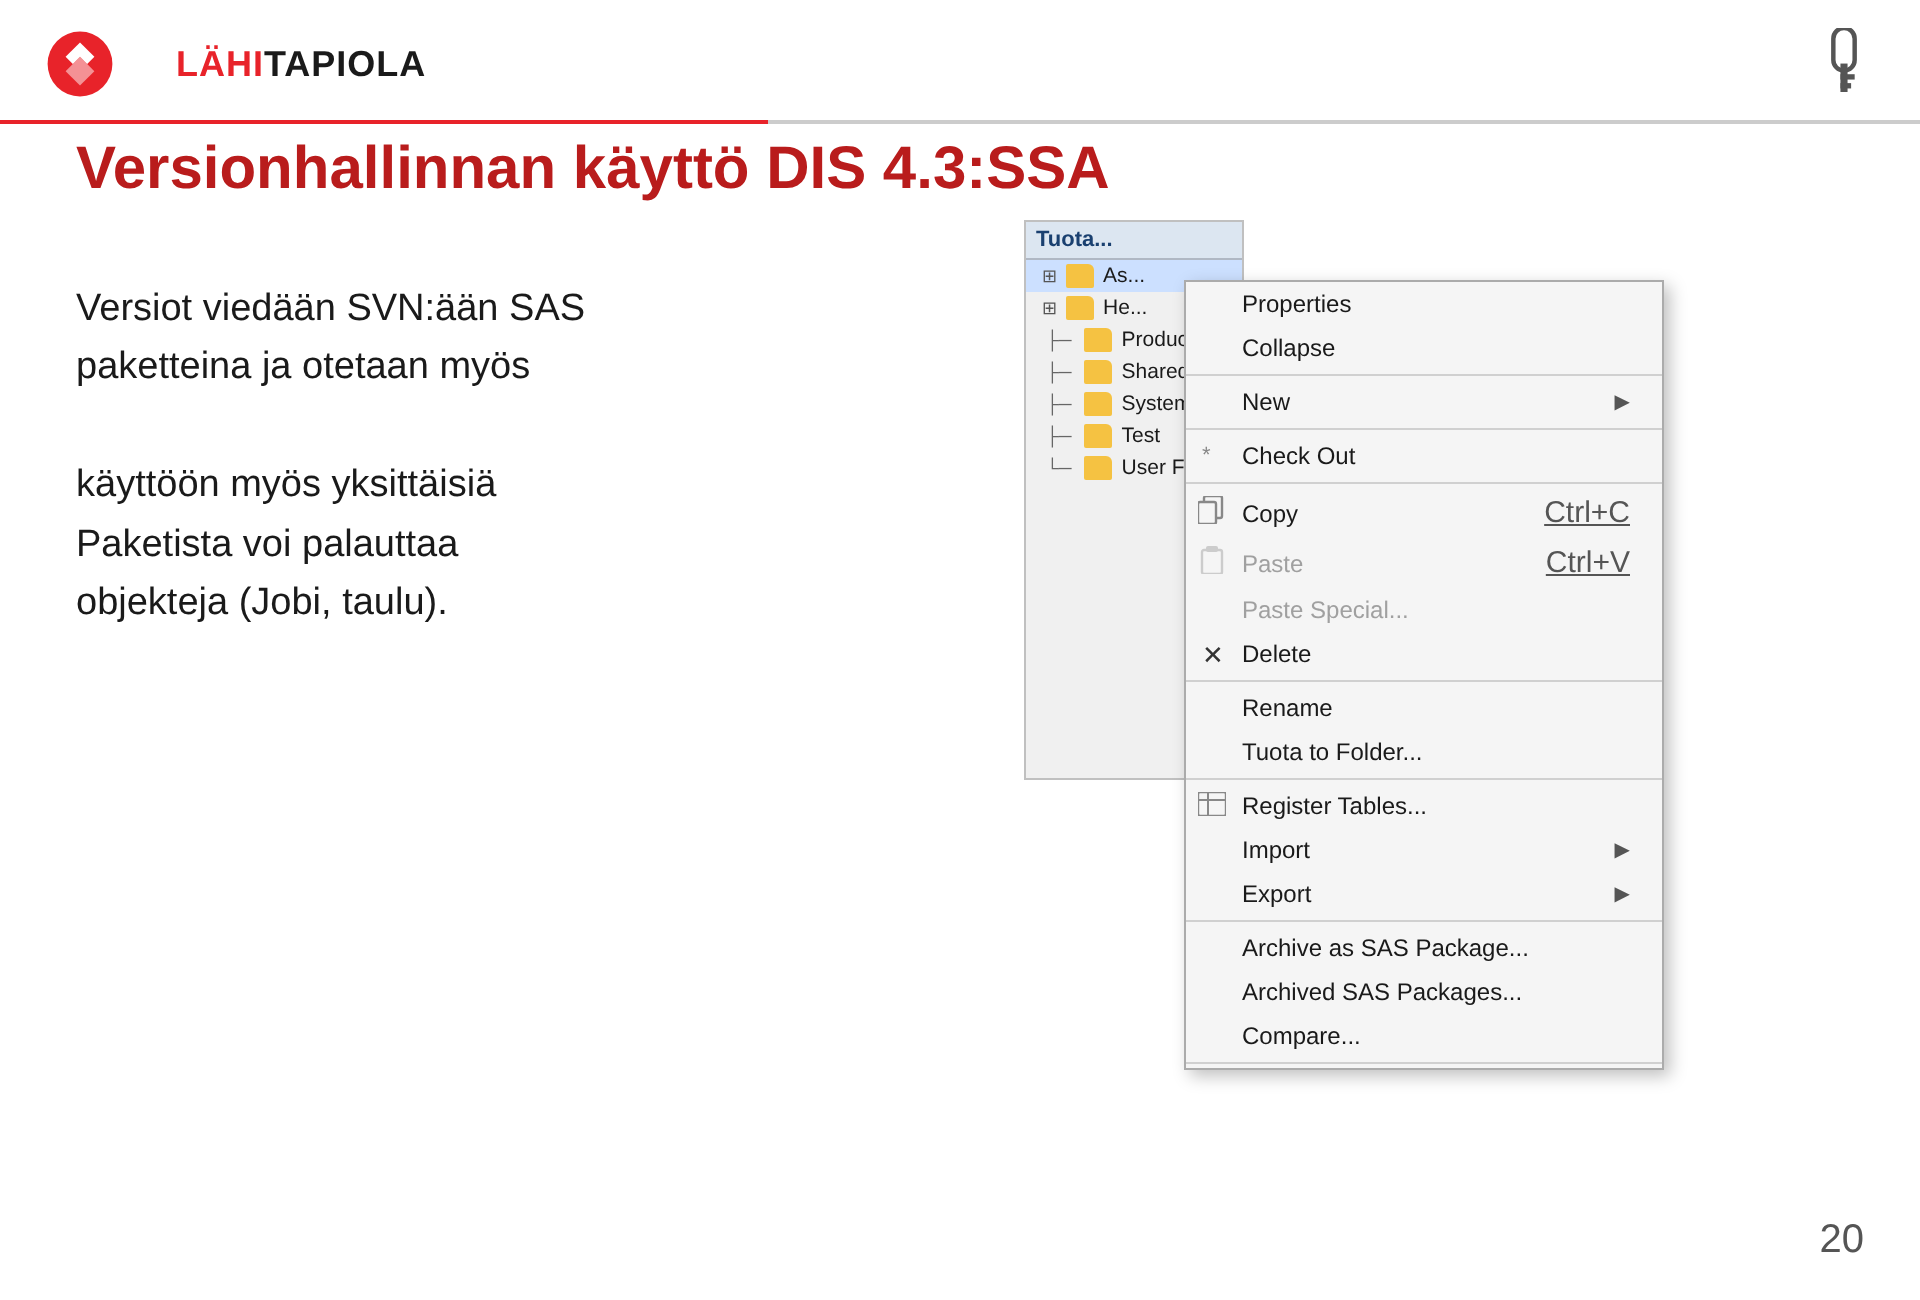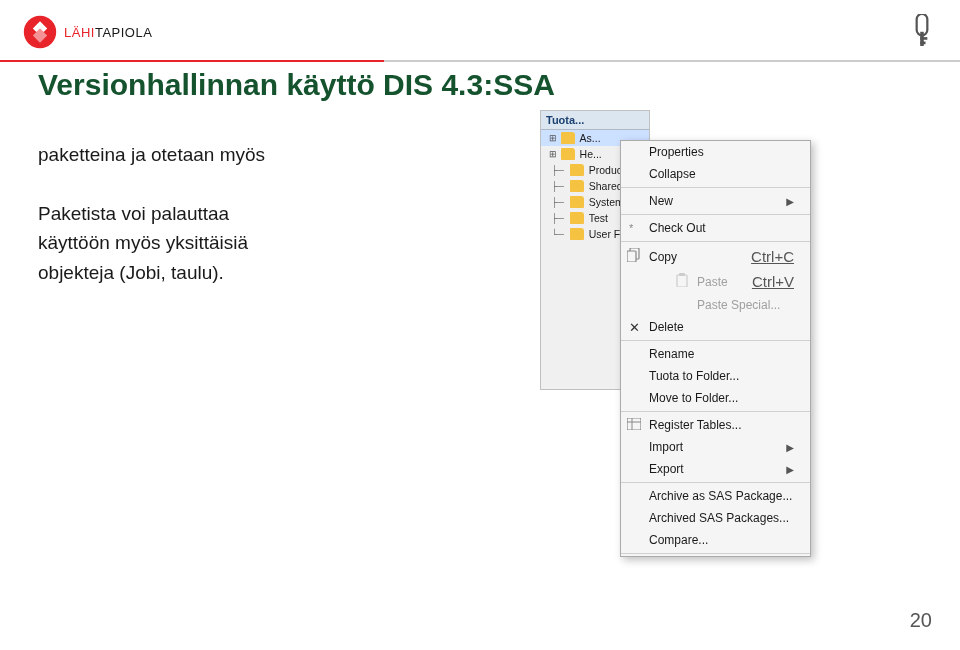--- a/index.html
+++ b/index.html
@@ -19,24 +19,25 @@
       left: 22px;
       display: flex;
       align-items: center;
       gap: 6px;
     }
     .logo-icon {
       width: 36px;
       height: 36px;
     }
     .logo-text {
-      font-size: 13px;
-      font-weight: 400;
+      font-size: 18px;
+      font-weight: 700;
       color: #e8232a;
       letter-spacing: 0.5px;
+      margin-left: 24px;
     }
     .logo-text span {
       color: #1a1a1a;
     }
 
     
     .key-icon {
       position: absolute;
       top: 14px;
       right: 22px;
@@ -44,38 +45,38 @@
       height: 32px;
     }
 
     
     .main-title {
       position: absolute;
       top: 68px;
       left: 38px;
       font-size: 30px;
       font-weight: 700;
-      color: #14532d;
+      color: #b91c1c;
     }
 
     
     .body-text {
       position: absolute;
       top: 140px;
       left: 38px;
       font-size: 19px;
       color: #1a1a1a;
       line-height: 1.55;
     }
 
     
     .context-menu-area {
       position: absolute;
       top: 110px;
-      left: 540px;
+      left: 512px;
       width: 390px;
       height: 430px;
     }
 
     
     .tree-panel {
       position: absolute;
       top: 0;
       left: 0;
       width: 110px;
@@ -119,39 +120,38 @@
       color: #555;
       font-size: 9px;
       margin-right: 1px;
     }
 
     
     .context-menu {
       position: absolute;
       top: 30px;
       left: 80px;
-      width: 191px;
+      width: 240px;
       background: #f5f5f5;
       border: 1px solid #ababab;
       box-shadow: 3px 3px 8px rgba(0,0,0,0.25);
       font-size: 12px;
       color: #1a1a1a;
     }
     .menu-item {
       padding: 4px 16px 4px 28px;
       cursor: default;
       display: flex;
       justify-content: space-between;
       align-items: center;
       white-space: nowrap;
       position: relative;
     }
     .menu-item.disabled {
       color: #a0a0a0;
-      margin-left: 48px;
     }
     .menu-separator {
       height: 1px;
       background: #d0d0d0;
       margin: 2px 0;
     }
     .menu-shortcut {
       color: #555;
       font-size: 15px;
       margin-left: 20px;
@@ -200,24 +200,25 @@
   <rect x="14" y="20" width="4" height="16" fill="#555"></rect>
   <rect x="14" y="26" width="8" height="3" fill="#555"></rect>
   <rect x="14" y="31" width="6" height="3" fill="#555"></rect>
 </svg>
 
 <div class="top-rule"></div>
 
 <h1 class="main-title">Versionhallinnan käyttö DIS 4.3:SSA</h1>
 
 <div class="body-text">
+  <div>Versiot viedään SVN:ään SAS</div>
   <div>paketteina ja otetaan myös</div>
   <br>
+  <div>käyttöön myös yksittäisiä</div>
   <div>Paketista voi palauttaa</div>
-  <div>käyttöön myös yksittäisiä</div>
   <div>objekteja (Jobi, taulu).</div>
 </div>
 
 <div class="context-menu-area">
 
   <div class="tree-panel">
     <div class="tree-panel-header">Tuota...</div>
     <div class="tree-item highlighted">
       <span class="tree-expand">⊞</span>
       <span class="tree-folder-icon"></span>
@@ -285,21 +286,20 @@
       Paste <span class="menu-shortcut">Ctrl+V</span>
     </div>
     <div class="menu-item disabled">Paste Special...</div>
     <div class="menu-item">
       <span style="position:absolute; left:8px; font-size:13px; color:#333;">✕</span>
       Delete
     </div>
     <div class="menu-separator"></div>
     <div class="menu-item">Rename</div>
     <div class="menu-item">Tuota to Folder...</div>
-    <div class="menu-item">Move to Folder...</div>
     <div class="menu-separator"></div>
     <div class="menu-item">
       <span style="position:absolute;left:6px;">
         <svg width="14" height="12" viewBox="0 0 14 12">
             <rect x="0" y="0" width="14" height="12" rx="1" fill="none" stroke="#888" stroke-width="1.2"></rect>
             <line x1="0" y1="4" x2="14" y2="4" stroke="#888" stroke-width="1"></line>
             <line x1="5" y1="0" x2="5" y2="12" stroke="#888" stroke-width="1"></line>
           </svg>
       </span>
       Register Tables...

